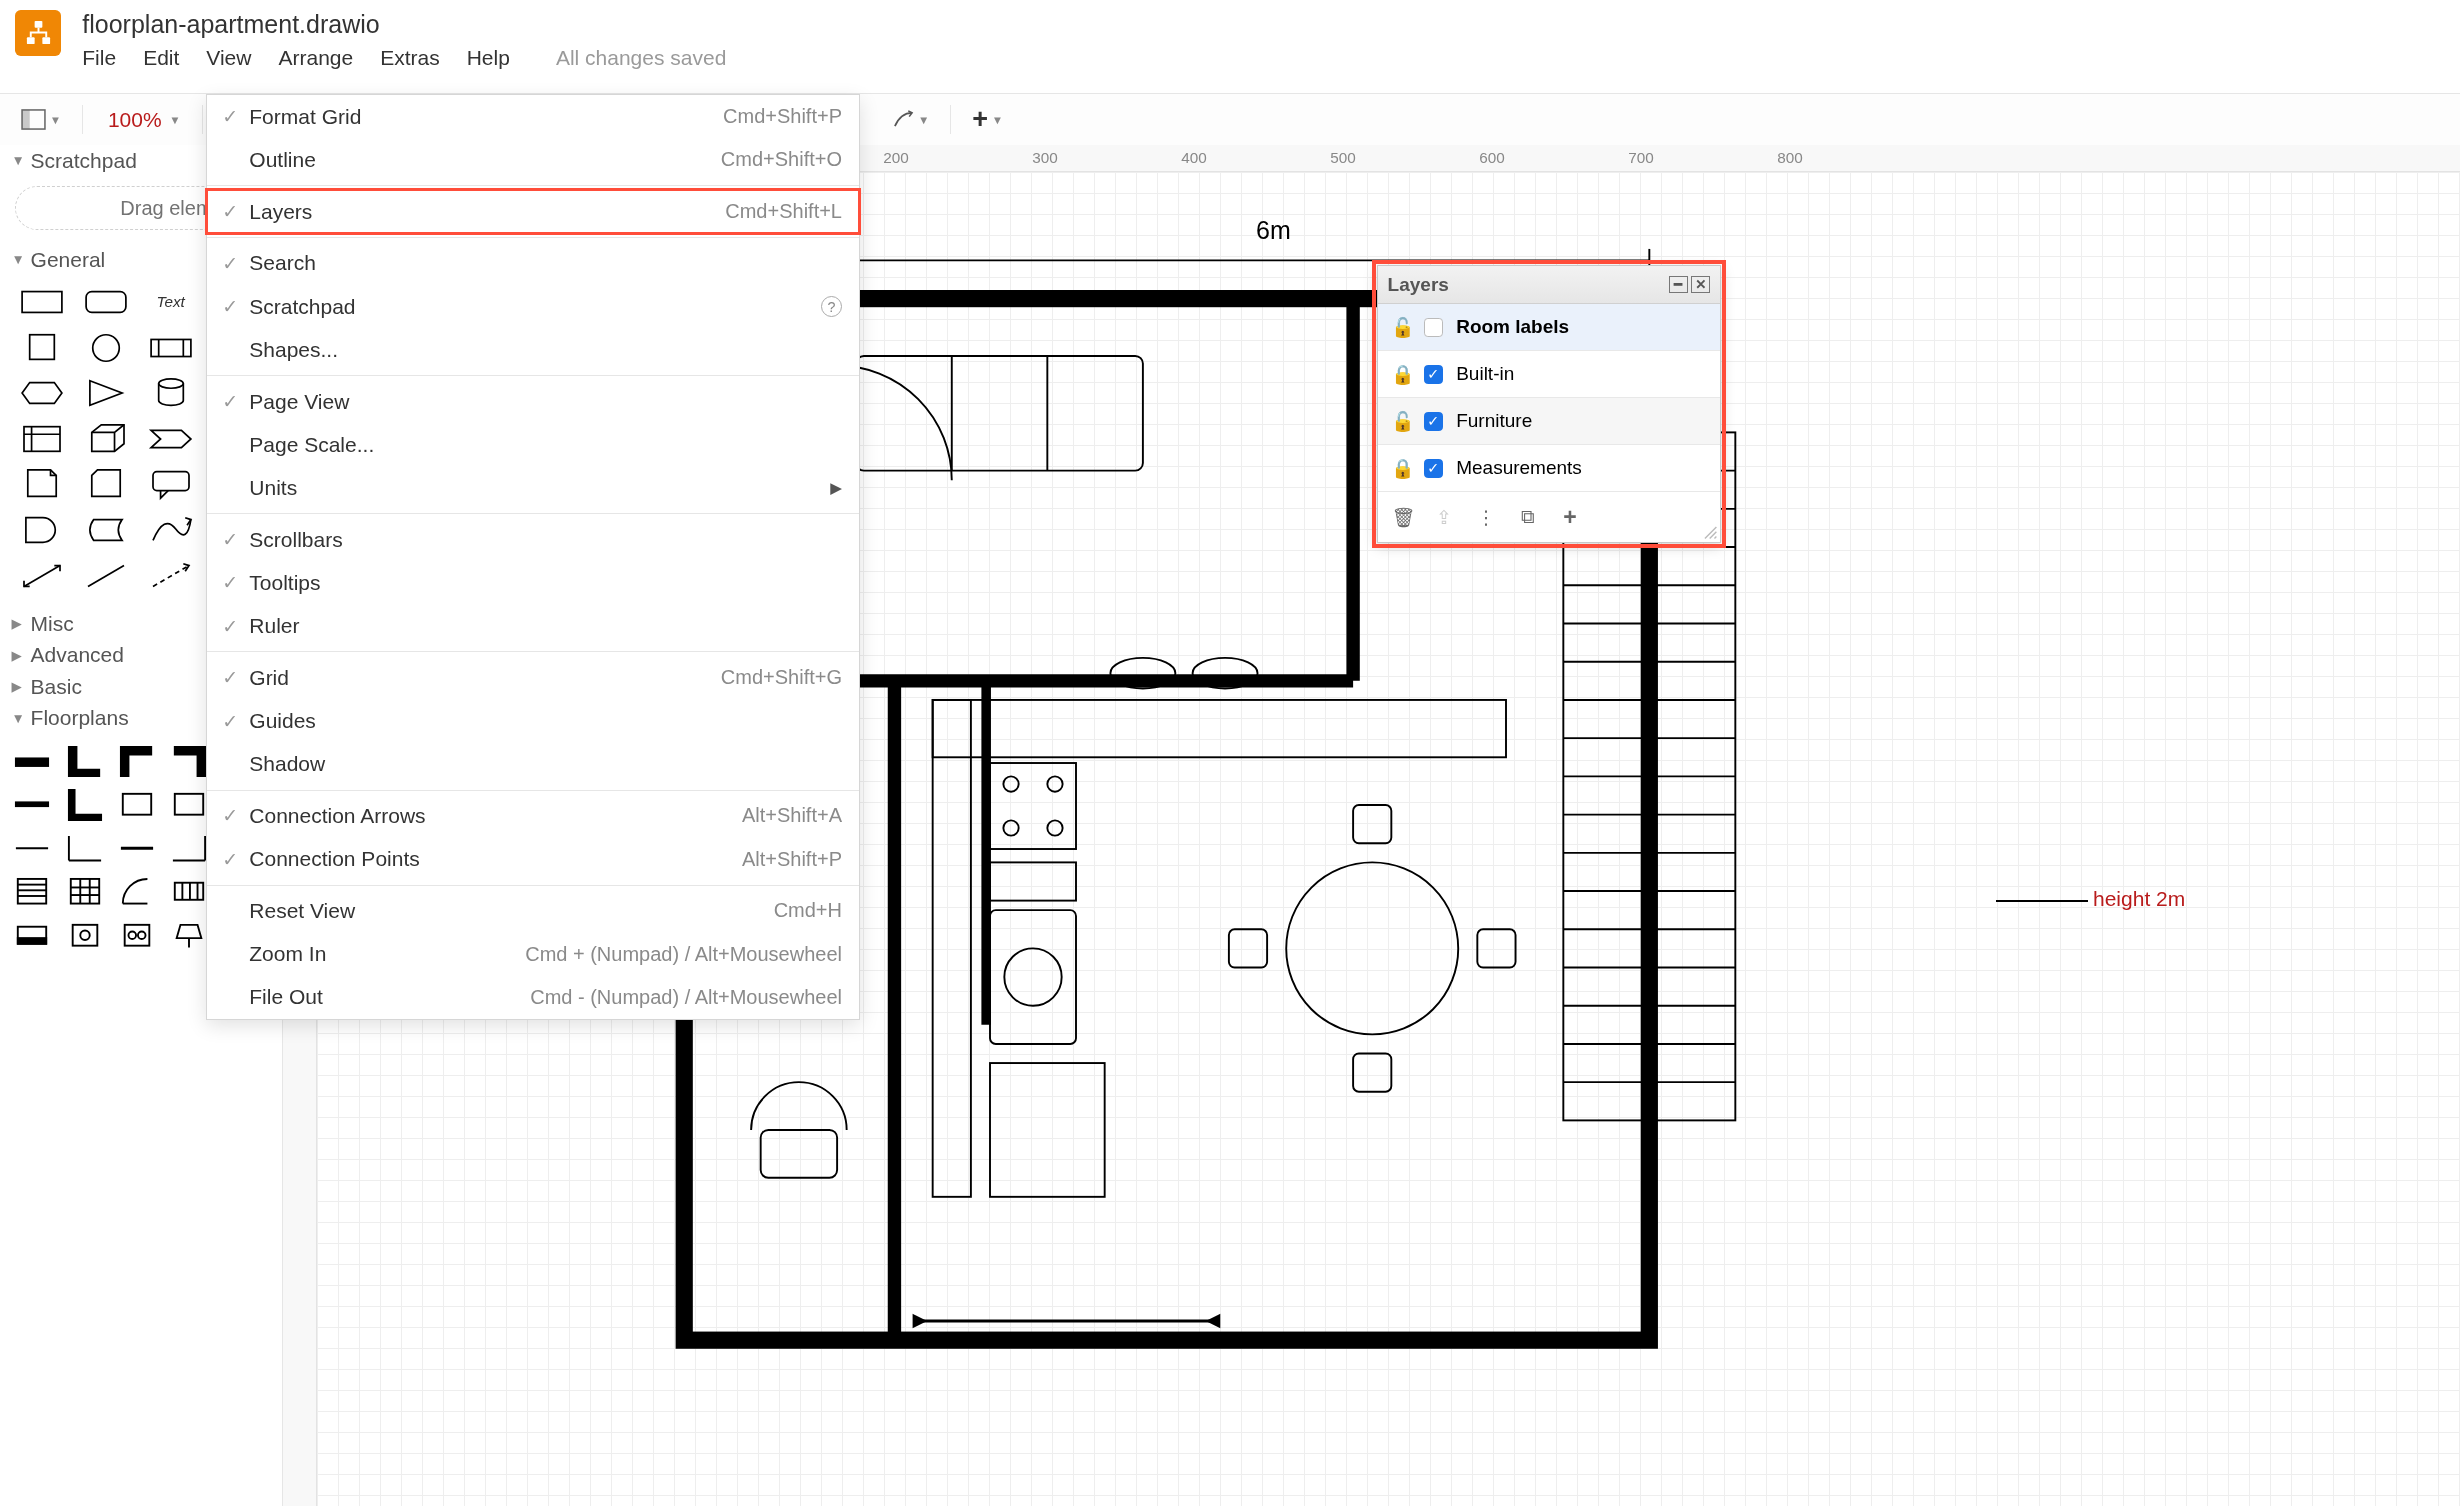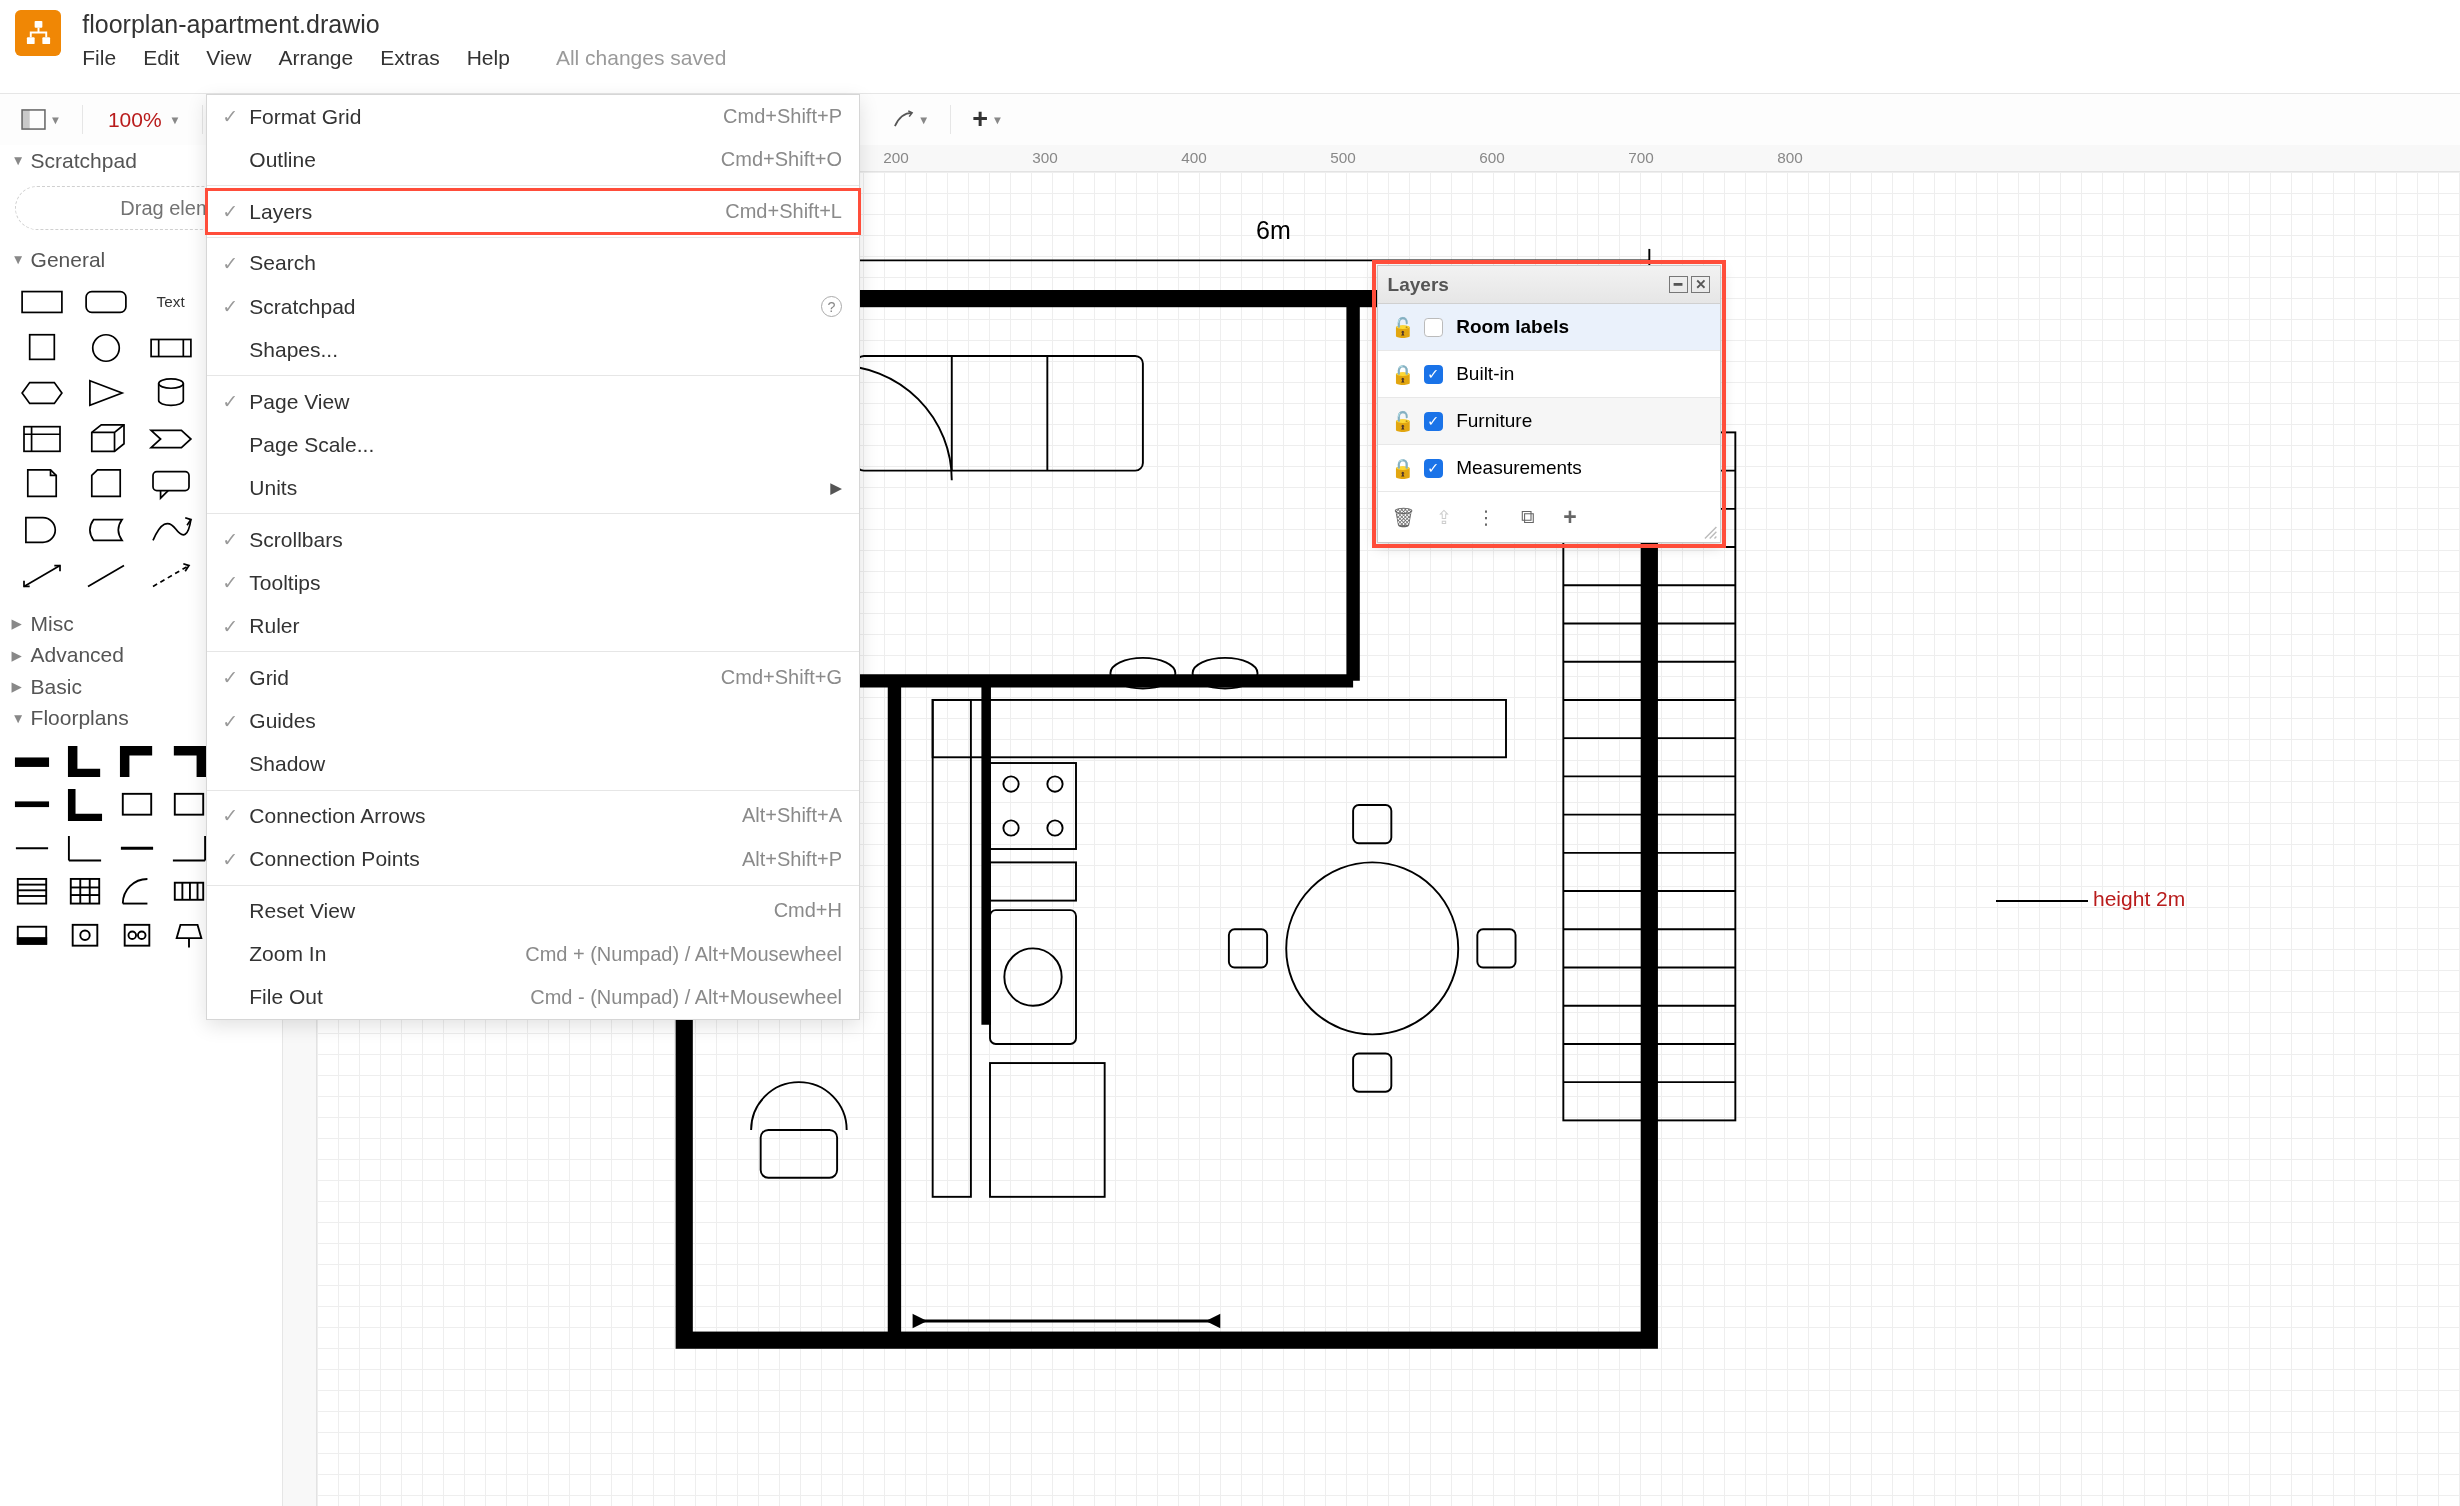--- a/index.html
+++ b/index.html
@@ -25,21 +25,21 @@
 .waypoint-icon { width:21px;height:21px; }
 
 
 .sidebar { position: absolute; left: 0; top: 145px; width: 283px; bottom: 0; background: #fff; border-right: 1px solid #e6e6e6; overflow: hidden; font-size: 21px; }
 .sidebar-section { padding: 3.8px 11.5px; color: #555; display: flex; align-items: center; gap: 5.7px; cursor: pointer; }
 .tri { font-size: 13.4px; color: #888; width: 13.4px; display:inline-block; }
 .scratch-drop { border: 1.9px dashed #d0d0d0; border-radius: 23px; margin: 9.6px 15.3px 13.4px 15.3px; padding: 9.6px 15.3px; color: #737373; font-size: 20px; text-align: right; }
 .shapes-grid { display: grid; grid-template-columns: repeat(4, 1fr); gap: 7.6px 5.7px; padding: 7.6px 13.4px 13.4px 17px; }
 .shape-cell { width: 50px; height: 38px; display:flex; align-items:center; justify-content:center; }
 .shape-cell svg { width: 48px; height: 36px; stroke: #000; fill: none; stroke-width: 1.8; }
-.shape-cell .txt { font-size: 15.3px; color:#333; }
+.shape-cell .txt { font-size: 15.3px; color:#333;font-style:italic; }
 .shape-cell .fine { font-size: 7.6px; color:#555; display:flex; flex-direction:column; gap:1px; }
 .fp-grid { display:grid; grid-template-columns: repeat(5,1fr); gap:9.6px 5.7px; padding: 9.6px 13.4px; }
 .fp-cell { width:38px; height:34px; display:flex; align-items:center; justify-content:center; }
 .fp-cell svg { width:36px; height:32.5px; stroke:#000; fill:none; stroke-width:2; }
 
 
 .canvas-wrap { position: absolute; left: 283px; top: 145px; right: 0; bottom: 0; background: #fff; }
 .ruler-h { position:absolute; left:20px; right:0; top:0; height:27px; background:#f8f8f8; border-bottom:1px solid #e3e3e3; font-size:15.3px; color:#888; }
 .ruler-h .tick { position:absolute; top:3.8px; transform:translateX(-50%); }
 .ruler-v { position:absolute; left:0; top:27px; width:34px; bottom:0; background:#f8f8f8; border-right:1px solid #e3e3e3; font-size:15.3px; color:#888; }

